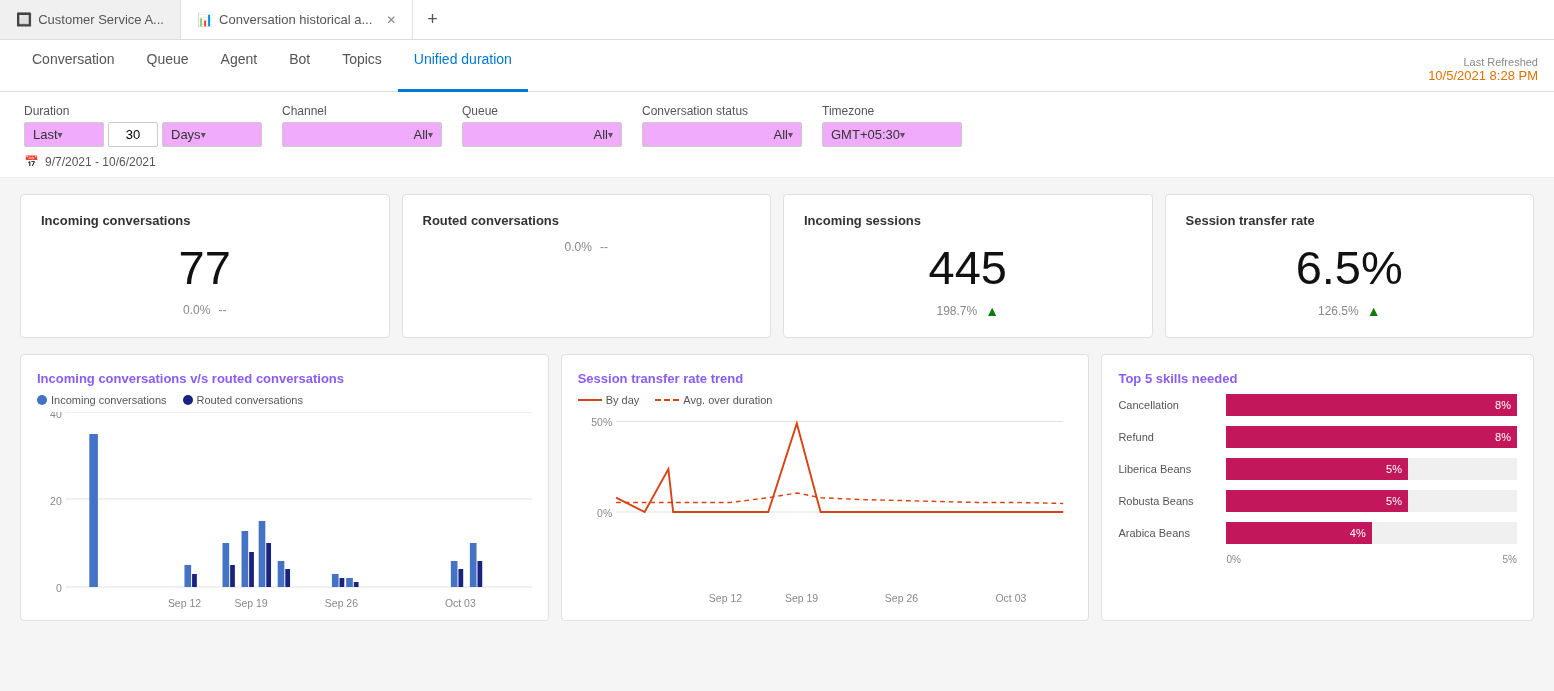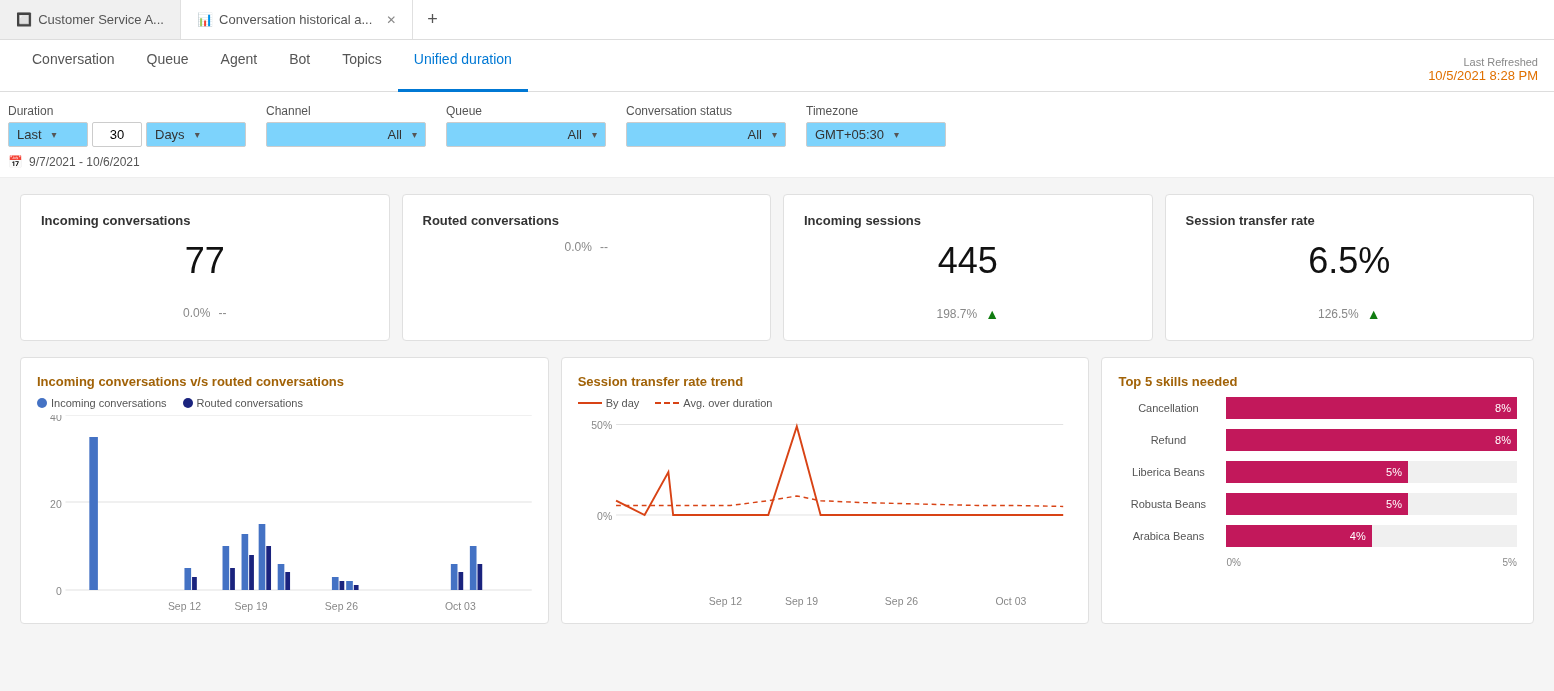--- a/index.html
+++ b/index.html
@@ -82,21 +82,21 @@
       color: #888;
     }
     .nav-refresh .refresh-value {
       color: #e07000;
       font-size: 13px;
     }
 
     
     .filter-bar {
       background: #fff;
-      padding: 12px 8px 8px;
+      padding: 12px 24px 8px;
       border-bottom: 1px solid #eee;
     }
     .filter-row {
       display: flex;
       gap: 20px;
       align-items: flex-end;
       margin-bottom: 8px;
     }
     .filter-group {
       display: flex;
@@ -109,25 +109,25 @@
     }
     .filter-controls {
       display: flex;
       gap: 4px;
     }
     .filter-select {
       border: 1px solid #ccc;
       border-radius: 2px;
       padding: 4px 8px;
       font-size: 13px;
-      background: #7dd3fc;
+      background: #f0abfc;
       cursor: pointer;
       display: flex;
       align-items: center;
-      gap: 10px;
+      gap: 0;
       min-width: 80px;
     }
     .filter-select.wide { min-width: 160px; justify-content: flex-end; }
     .filter-input {
       border: 1px solid #ccc;
       border-radius: 2px;
       padding: 4px 8px;
       font-size: 13px;
       width: 50px;
       text-align: center;
@@ -159,25 +159,25 @@
       border-radius: 4px;
       padding: 18px 20px;
     }
     .kpi-title {
       font-size: 13px;
       font-weight: 600;
       color: #333;
       margin-bottom: 12px;
     }
     .kpi-value {
-      font-size: 36px;
+      font-size: 47px;
       font-weight: 300;
       color: #111;
       text-align: center;
-      margin-bottom: 24px;
+      margin-bottom: 8px;
     }
     .kpi-footer {
       display: flex;
       align-items: center;
       gap: 8px;
       justify-content: center;
       font-size: 12px;
       color: #888;
     }
     .kpi-arrow-up {
@@ -193,21 +193,21 @@
     }
     .chart-card {
       background: #fff;
       border: 1px solid #e0e0e0;
       border-radius: 4px;
       padding: 16px 16px 8px;
     }
     .chart-title {
       font-size: 13px;
       font-weight: 600;
-      color: #a16207;
+      color: #8b5cf6;
       margin-bottom: 8px;
     }
     .legend {
       display: flex;
       gap: 16px;
       font-size: 11px;
       color: #555;
       margin-bottom: 6px;
       align-items: center;
     }
@@ -244,21 +244,21 @@
     }
     .skill-row {
       display: flex;
       align-items: center;
       margin-bottom: 10px;
       gap: 8px;
     }
     .skill-label {
       font-size: 11px;
       color: #555;
-      text-align: center;
+      text-align: left;
       width: 100px;
       flex-shrink: 0;
     }
     .skill-bar-container {
       flex: 1;
       height: 22px;
       background: #f0f0f0;
       position: relative;
     }
     .skill-bar {

